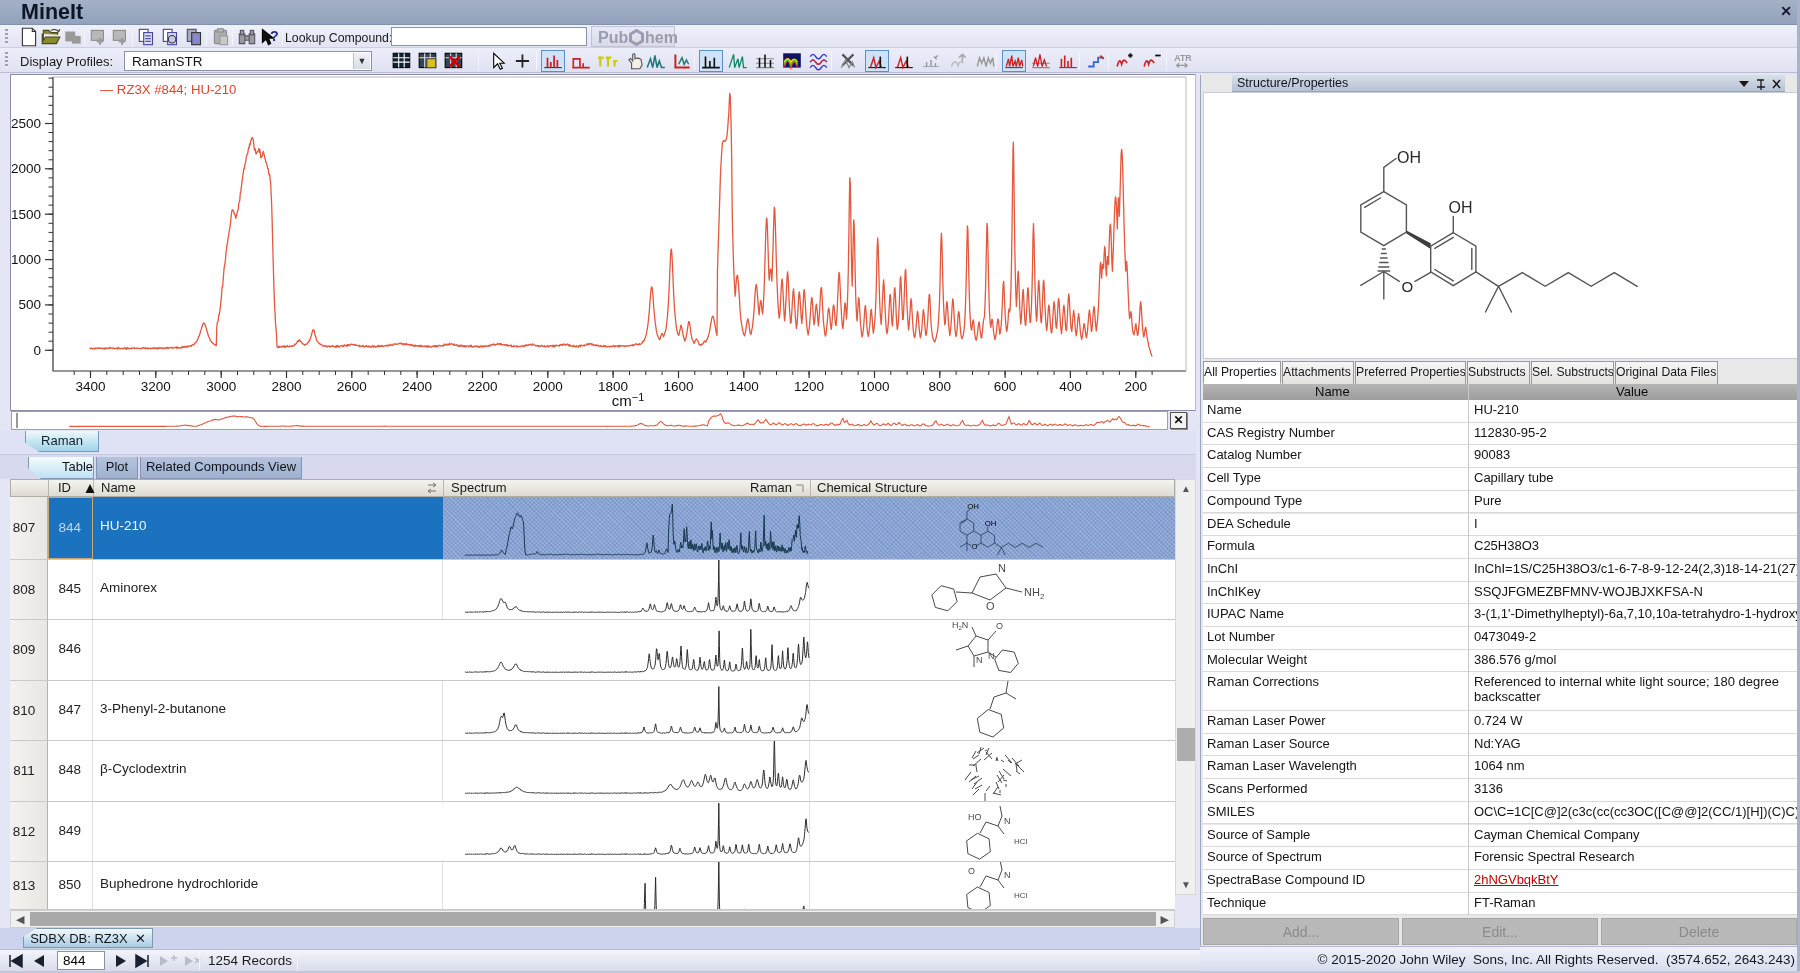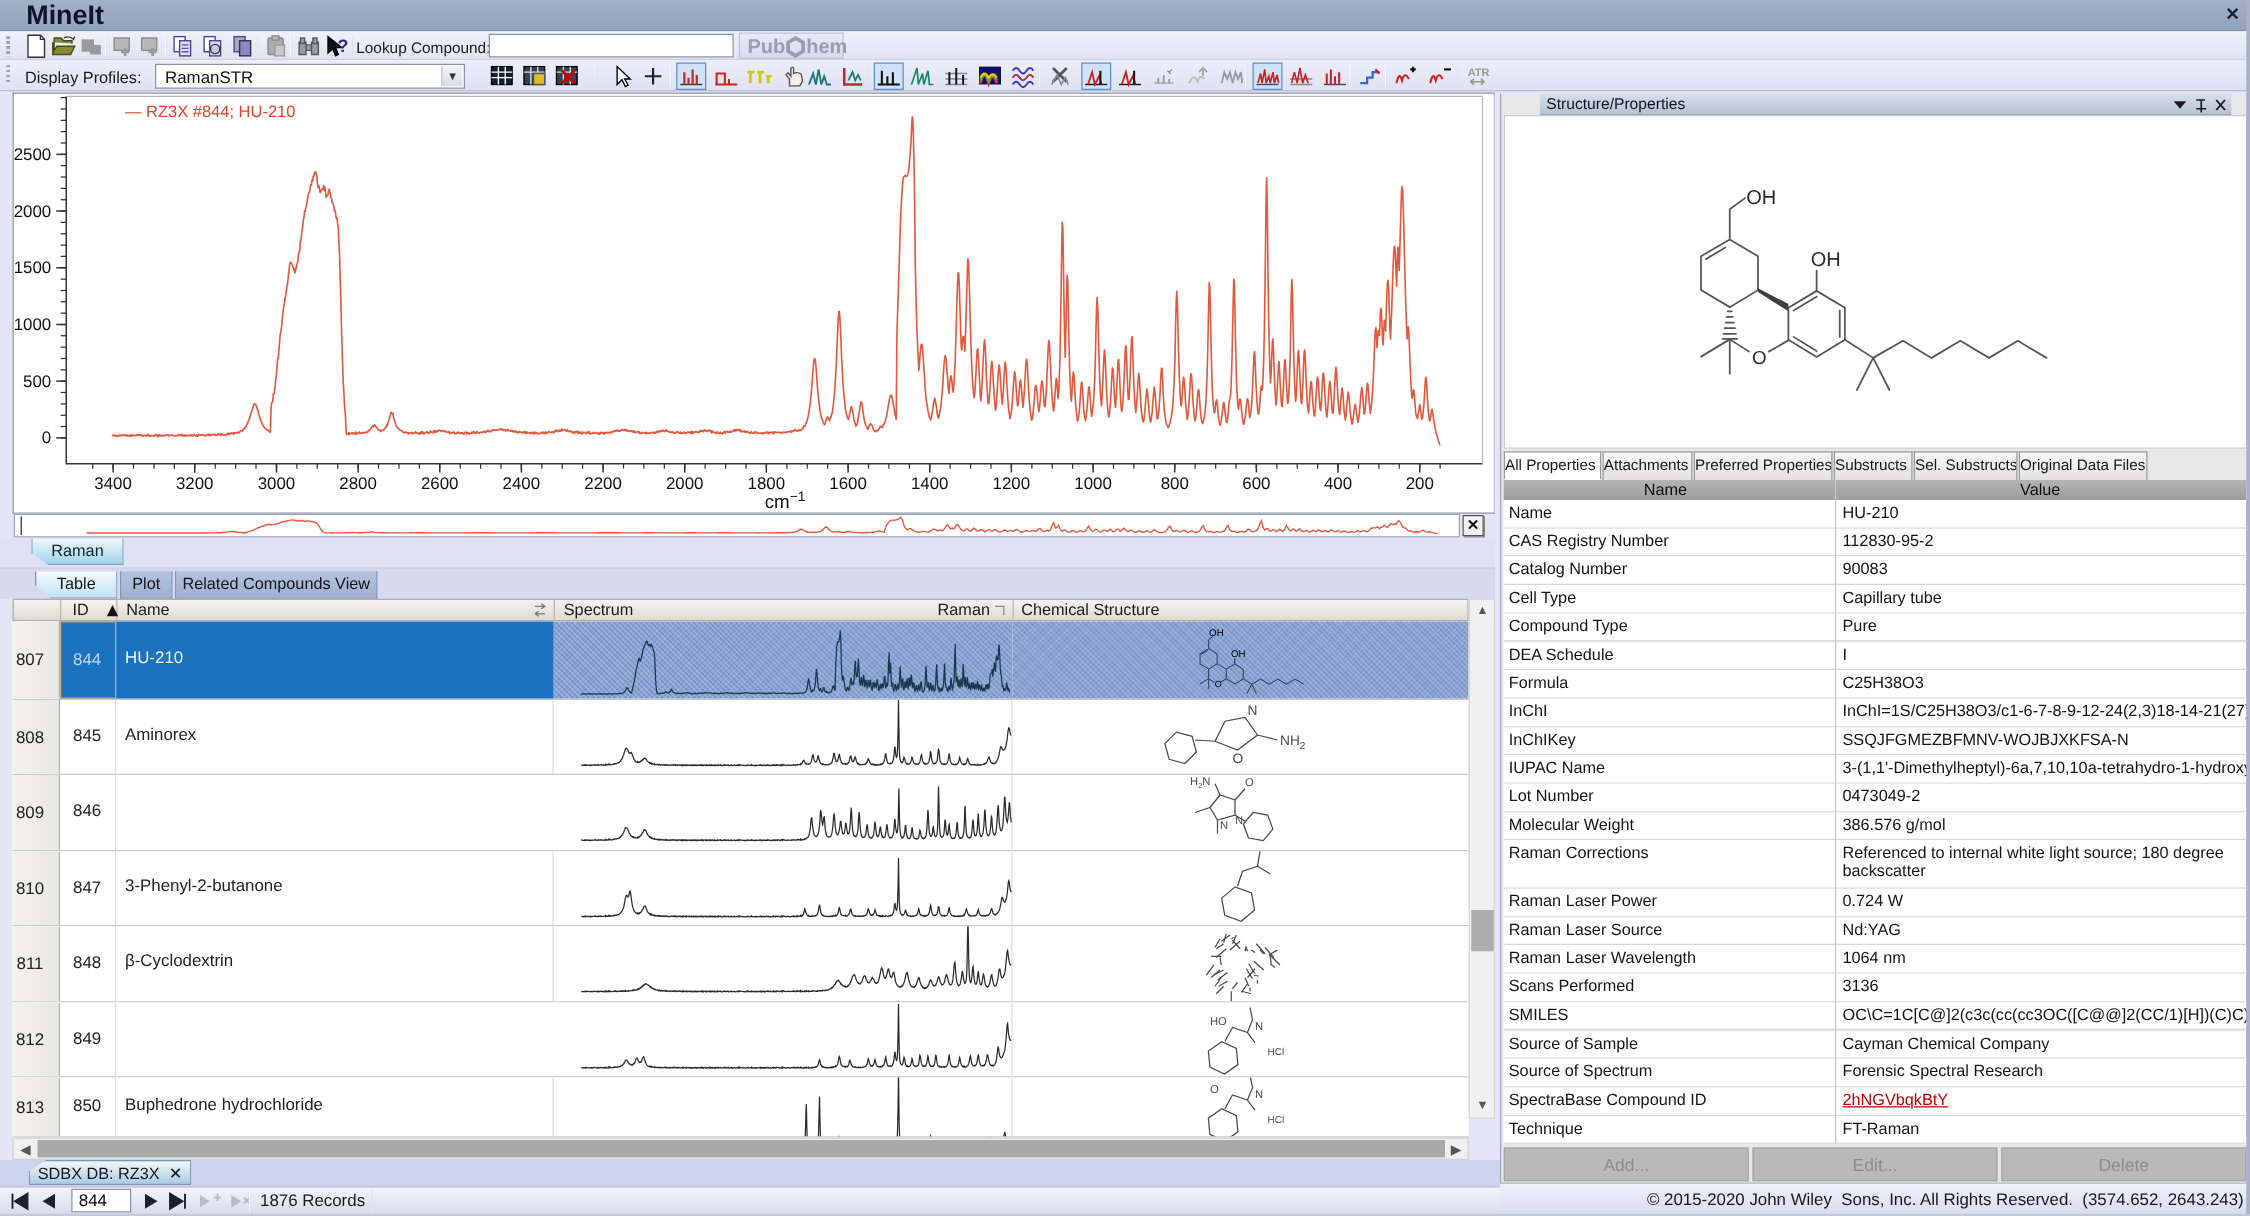--- a/index.html
+++ b/index.html
@@ -38,21 +38,21 @@
 .tabstrip1 { position:absolute; left:0px; top:431px; width:1196px; height:24px;
   background:#dfe2f4; border-bottom:1px solid #c5c9e0;}
 .ramantab { position:absolute; left:25px; top:431px; width:74px; height:21px;
   background:linear-gradient(#eef8fc,#9fd4e8); border:1px solid #7a9cba; border-top:none;
   font-size:13px; color:#12202e; text-align:center; line-height:20px;
   clip-path:polygon(0 0,100% 0,100% 100%,14px 100%,0 55%);}
 .bottomtabs { position:absolute; left:0px; top:455px; width:1196px; height:24px;
   background:#d7daee; }
 .btab { position:absolute; top:457px; height:22px; font-size:13px; color:#10141c;
   text-align:center; border:1px solid #8494b4; border-top:none;}
-.btab.active { background:linear-gradient(#f4fbfe,#bfe2f2); }
+.btab.active { background:linear-gradient(#f4fbfe,#bfe2f2);text-align:right; }
 .btab.inactive { background:linear-gradient(#b4c2dc,#9fb1d0); }
 .tblheader { position:absolute; left:10px; top:479px; width:1165px; height:18px;
   background:linear-gradient(#f4f3ee,#dedbd2); border:1px solid #b0ada2;
   font-size:13px; color:#1a1a1a;}
 .hcell { position:absolute; top:0; height:17px; border-right:1px solid #b9b6ab; }
 .hcell span{ position:absolute; top:0px; font-size:13px; }
 .row { position:absolute; left:10px; width:1165px; background:#fff; overflow:hidden; }
 .rownum { position:absolute; left:0; top:0; width:38px; height:100%; padding-right:9px;
   background:linear-gradient(90deg,#f3f2ef,#e8e7e3); border-right:1px solid #b5b2a8;
   font-size:13.5px; color:#222; text-align:center;}
@@ -697,21 +697,21 @@
     <path d="M44 6 v12 l-10 -6 z" fill="#1a2030"></path>
     <path d="M116 6 v12 l10 -6 z" fill="#1a2030"></path>
     <path d="M136 6 v12 l10 -6 z M148 6 v12" fill="#1a2030" stroke="#1a2030" stroke-width="1.5"></path>
     <path d="M160 7 v10 l8 -5 z" fill="#b8bcc8"></path>
     <path d="M171 9 h6 m-3 -3 v6" stroke="#b8bcc8" stroke-width="1.5"></path>
     <path d="M185 7 v10 l8 -5 z" fill="#b8bcc8"></path>
     <path d="M195 9 l5 5 m0 -5 l-5 5" stroke="#b8bcc8" stroke-width="1.5"></path>
   </svg>
 <div class="inputbox" style="left:57px;top:951px;width:48px;height:19px;font-size:13.5px;padding:1px 0 0 5px">844</div>
 <div class="sep" style="left:199px;top:952px"></div>
-<div class="lbl" style="left:208px;top:953px;font-size:13.5px">1876 Records</div>
+<div class="lbl" style="left:208px;top:953px;font-size:13.5px">1254 Records</div>
 <div class="sep" style="left:297px;top:952px"></div>
 <div class="rpanel"></div>
 <div class="rtitle">
     <span style="position:absolute;left:5px;top:1px">Structure/Properties</span>
     <svg style="position:absolute;right:4px;top:2px" width="44" height="13">
       <path d="M2 4 l5 6 5 -6 z" fill="#1a1a1a"></path>
       <path d="M21 3 h6 m-3 0 v7 m-4 0 h8 m-4 0 v3 M20 3 l1.5 0" stroke="#1a1a1a" stroke-width="1.3" fill="none"></path>
       <path d="M36 3 l7 8 m0 -8 l-7 8" stroke="#1a1a1a" stroke-width="1.5"></path>
     </svg>
   </div>

